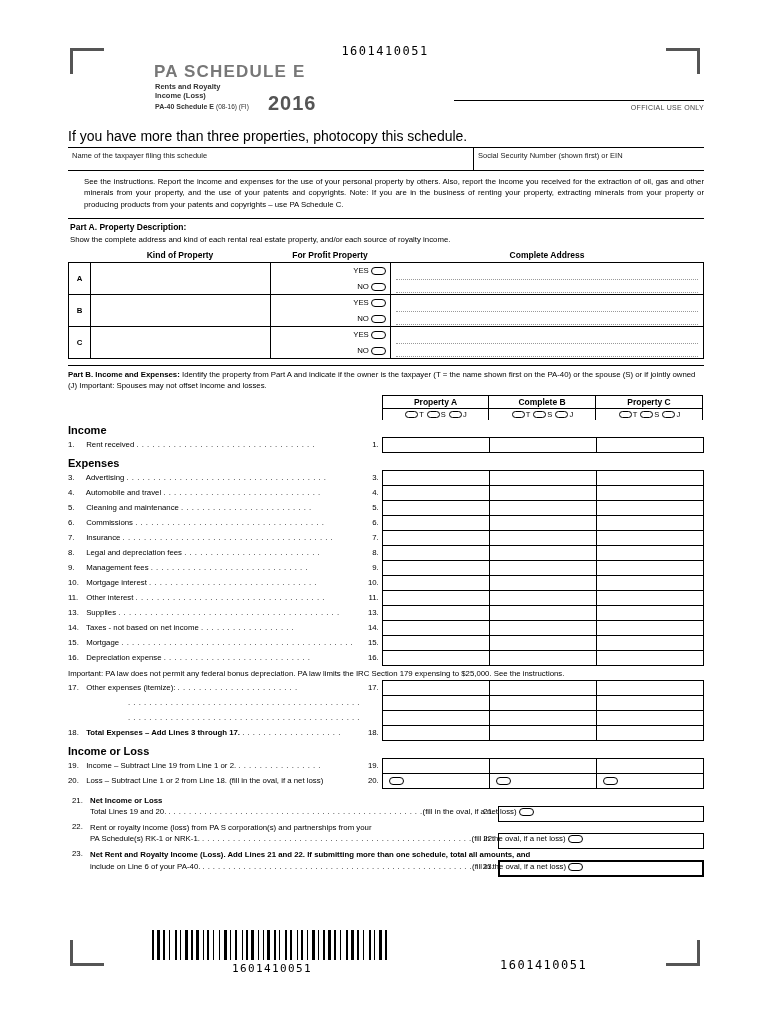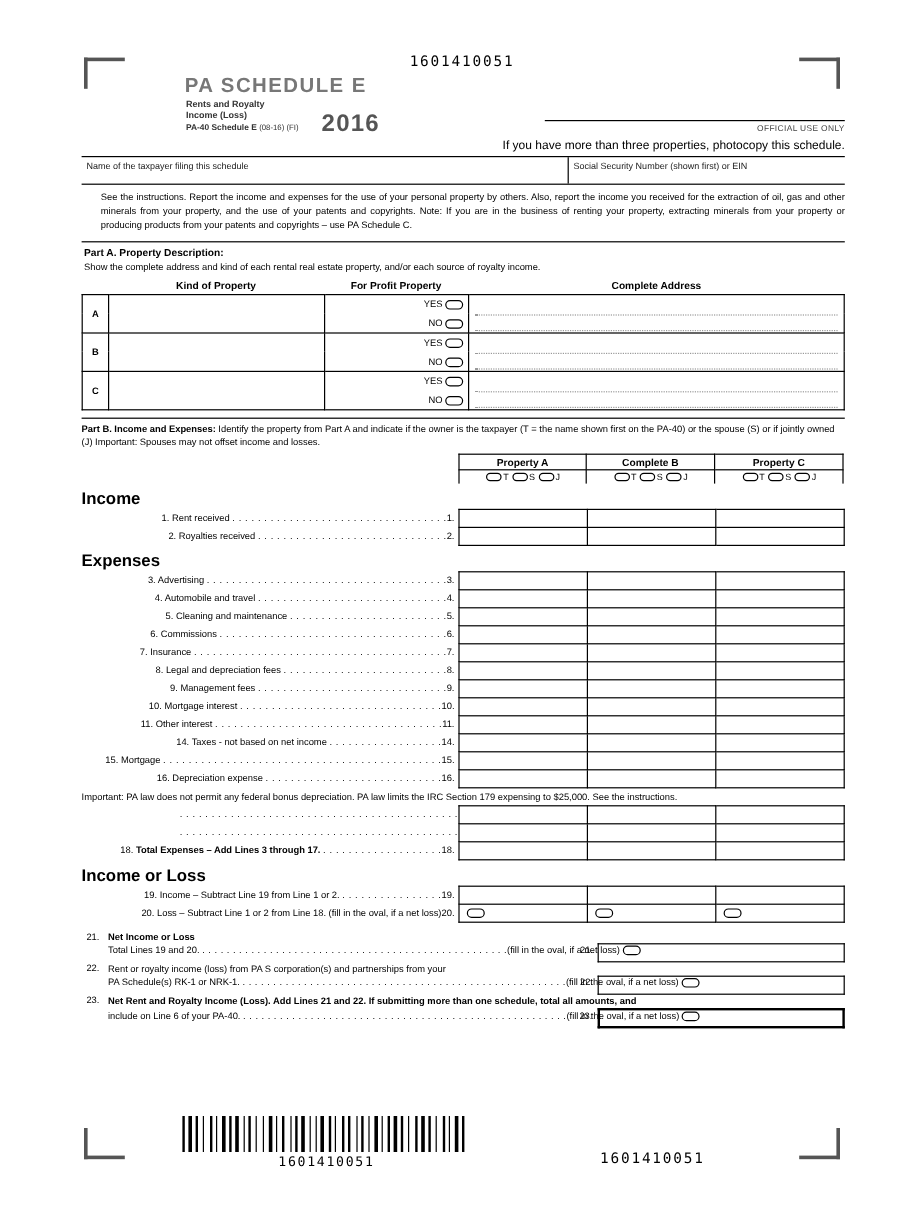--- a/index.html
+++ b/index.html
@@ -48,21 +48,21 @@
   .hdr .formno span { font-weight:normal; font-size:6.5px; }
   .hdr .year {
     position:absolute; left:200px; top:30px; font-size:20px; font-weight:bold;
     letter-spacing:1px; color:#555;
   }
   .hdr .official {
     position:absolute; right:0; top:42px; font-size:7px; color:#444; letter-spacing:.3px;
   }
   .hdr .ouline { position:absolute; right:0; top:38px; width:250px; border-top:1px solid #000; }
 
-  .photocopy { text-align:right; font-size:10px; margin-top:2px; margin-bottom:3px; }
+  .photocopy { text-align:left; font-size:14px; margin-top:14px; margin-bottom:3px; }
 
   
   .namerow { border-top:1px solid #000; border-bottom:1px solid #000; height:24px; display:flex; }
   .namerow .c1 { flex:1; padding:3px 4px; font-size:7.5px; color:#222; border-right:1px solid #000; }
   .namerow .c2 { width:230px; padding:3px 4px; font-size:7.5px; color:#222; }
 
   .instr { font-size:7.8px; line-height:1.45; margin:5px 0 8px 16px; text-align:justify; }
 
   
   .parthead { border-top:1px solid #000; font-size:8.5px; font-weight:bold; padding:3px 0 2px 2px; }
@@ -95,25 +95,25 @@
   .propbar .pcell + .pcell { border-left:none; }
   .tsjbar { display:flex; }
   .tsjbar .spacer { width:314px; }
   .tsjbar .tcell {
     width:107px; border:1px solid #000; border-bottom:none; padding:1px 2px;
     font-size:7.5px; text-align:center; white-space:nowrap;
   }
   .tsjbar .tcell + .tcell { border-left:none; }
   .tsjbar .oval { width:13px; height:7px; margin:0 1px; }
 
-  .secthead { font-size:14px; font-weight:bold; margin:4px 0 1px 0; }
+  .secthead { font-size:11px; font-weight:bold; margin:4px 0 1px 0; }
 
   table.lines { border-collapse:collapse; width:100%; table-layout:fixed; }
   table.lines td { font-size:7.8px; padding:0; height:15px; }
-  td.lbl { width:314px; padding-left:14px; white-space:nowrap; overflow:hidden;text-align:right; }
+  td.lbl { width:314px; padding-left:14px; white-space:nowrap; overflow:hidden; }
   td.lbl .num { display:inline-block; width:16px; }
   td.lbl .dots { color:#000; letter-spacing:0.5px; }
   td.lbl .rn { float:right; padding-right:3px; }
   td.box { width:107px; border:1px solid #000; }
 
   .imp { font-size:7.8px; margin:3px 0 2px 0; }
 
   
   table.fin { border-collapse:collapse; width:100%; table-layout:fixed; }
   table.fin td { font-size:7.8px; padding:1px 0; vertical-align:top; }
@@ -291,31 +291,20 @@
         <td class="lbl">
           <span class="num">1.</span>
           <span>Rent received</span>
           <span class="dots">. . . . . . . . . . . . . . . . . . . . . . . . . . . . . . . . . .</span>
           <span class="rn">1.</span>
         </td>
         <td class="box"></td>
         <td class="box"></td>
         <td class="box"></td>
       </tr>
-      <tr>
-        <td class="lbl">
-          <span class="num">2.</span>
-          <span>Royalties received</span>
-          <span class="dots">. . . . . . . . . . . . . . . . . . . . . . . . . . . . . .</span>
-          <span class="rn">2.</span>
-        </td>
-        <td class="box"></td>
-        <td class="box"></td>
-        <td class="box"></td>
-      </tr>
     </tbody>
       </table>
 
     <div class="secthead">Expenses</div>
     <table class="lines">
       <tbody>
           <tr>
         <td class="lbl">
           <span class="num">3.</span>
           <span>Advertising</span>
@@ -409,20 +398,31 @@
           <span>Other interest</span>
           <span class="dots">. . . . . . . . . . . . . . . . . . . . . . . . . . . . . . . . . . . .</span>
           <span class="rn">11.</span>
         </td>
         <td class="box"></td>
         <td class="box"></td>
         <td class="box"></td>
       </tr>
       <tr>
         <td class="lbl">
+          <span class="num">13.</span>
+          <span>Supplies</span>
+          <span class="dots">. . . . . . . . . . . . . . . . . . . . . . . . . . . . . . . . . . . . . . . . . .</span>
+          <span class="rn">13.</span>
+        </td>
+        <td class="box"></td>
+        <td class="box"></td>
+        <td class="box"></td>
+      </tr>
+      <tr>
+        <td class="lbl">
           <span class="num">14.</span>
           <span>Taxes - not based on net income</span>
           <span class="dots">. . . . . . . . . . . . . . . . . .</span>
           <span class="rn">14.</span>
         </td>
         <td class="box"></td>
         <td class="box"></td>
         <td class="box"></td>
       </tr>
       <tr>
@@ -447,20 +447,31 @@
         <td class="box"></td>
         <td class="box"></td>
       </tr>
     </tbody>
       </table>
 
     <div class="imp">Important: PA law does not permit any federal bonus depreciation. PA law limits the IRC Section 179 expensing to $25,000. See the instructions.</div>
 
     <table class="lines">
       <tbody>
+          <tr>
+        <td class="lbl">
+          <span class="num">17.</span>
+          <span>Other expenses (itemize):</span>
+          <span class="dots">. . . . . . . . . . . . . . . . . . . . . . .</span>
+          <span class="rn">17.</span>
+        </td>
+        <td class="box"></td>
+        <td class="box"></td>
+        <td class="box"></td>
+      </tr>
       <tr>
         <td class="lbl">
           <span style="padding-left:60px" class="dots">. . . . . . . . . . . . . . . . . . . . . . . . . . . . . . . . . . . . . . . . . . . .</span>
         </td>
         <td class="box"></td>
         <td class="box"></td>
         <td class="box"></td>
       </tr>
       <tr>
         <td class="lbl">

